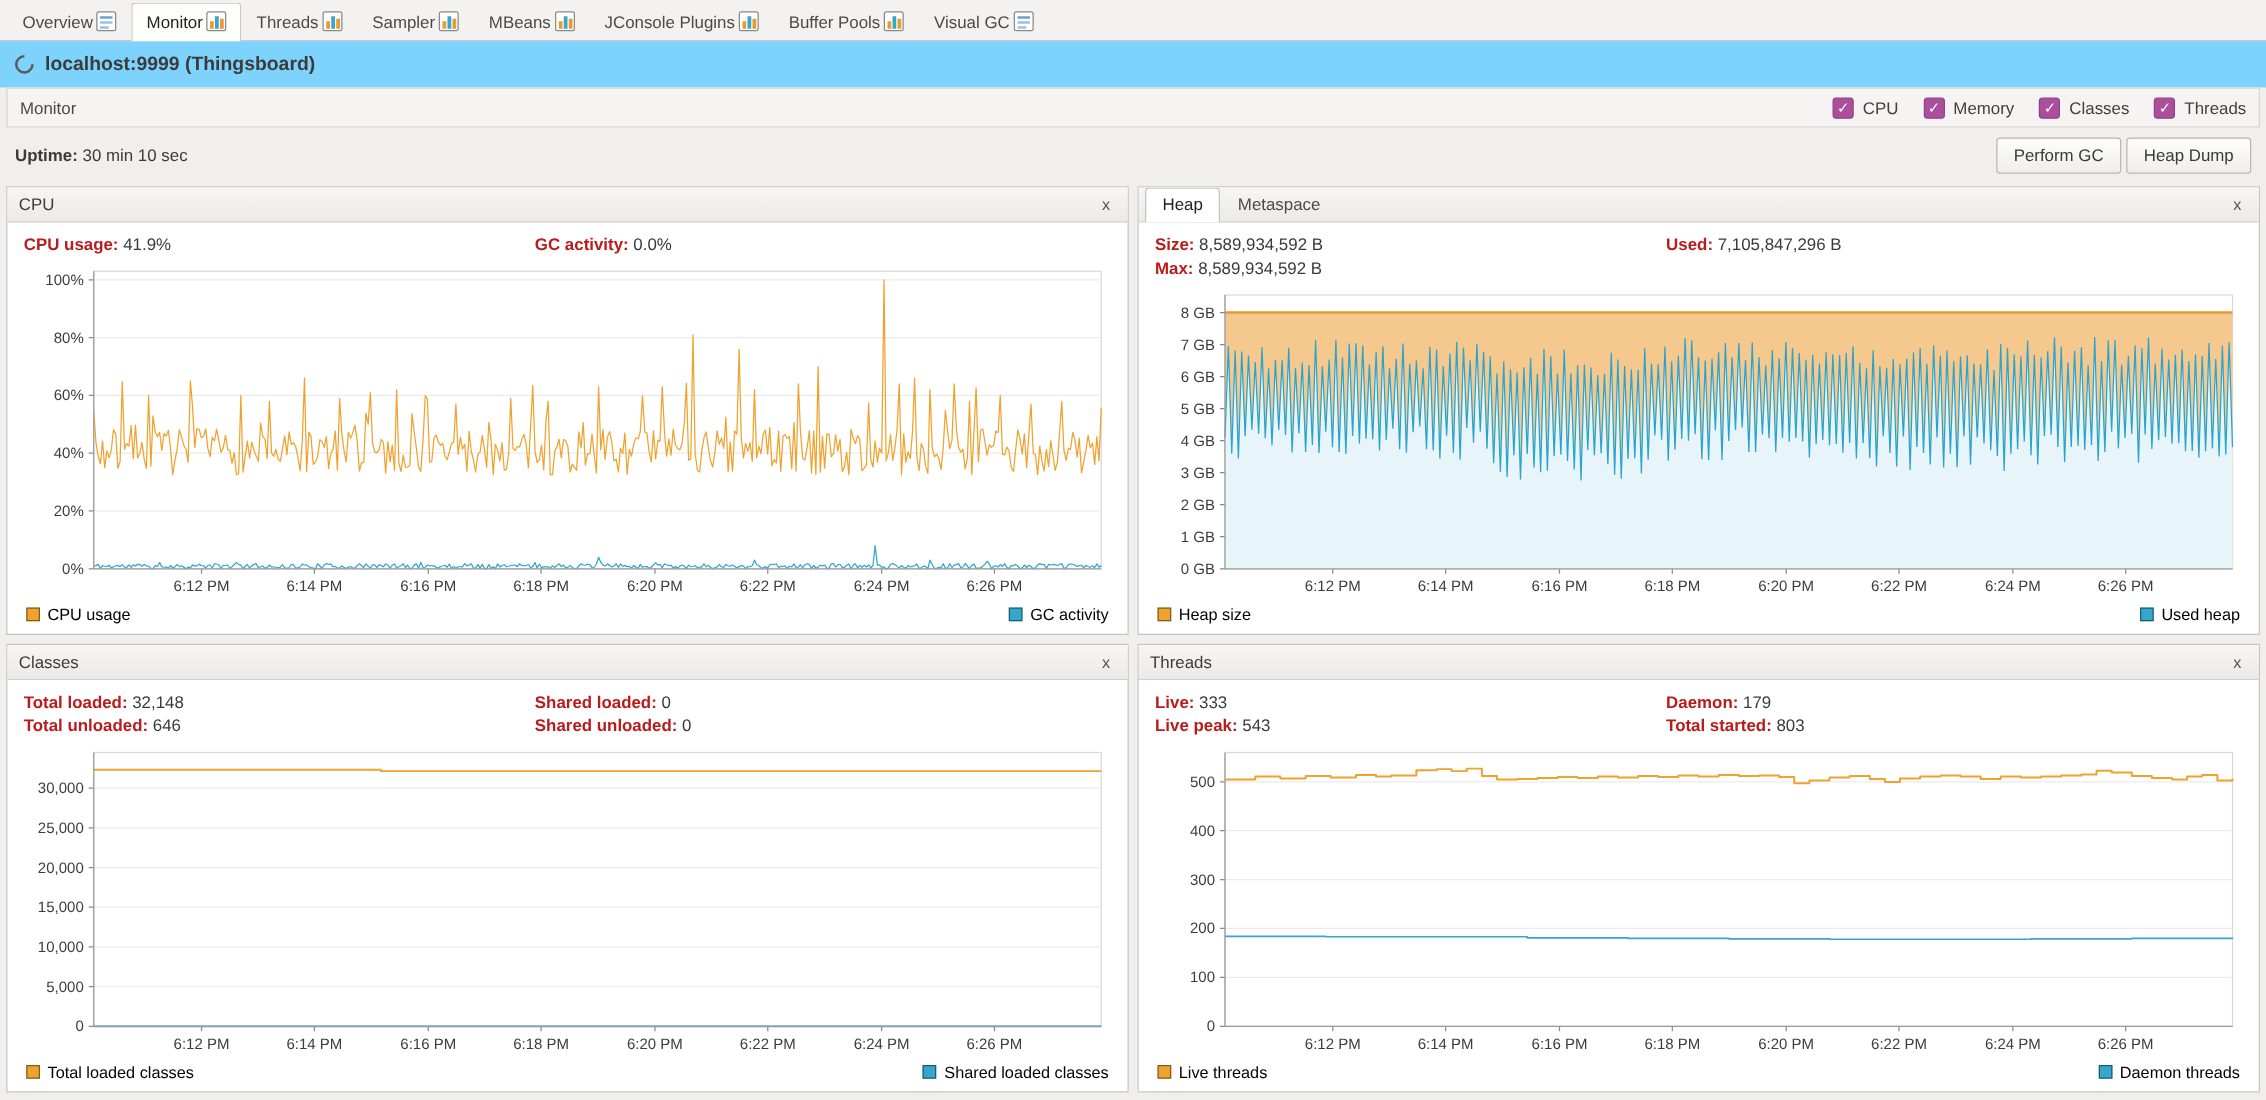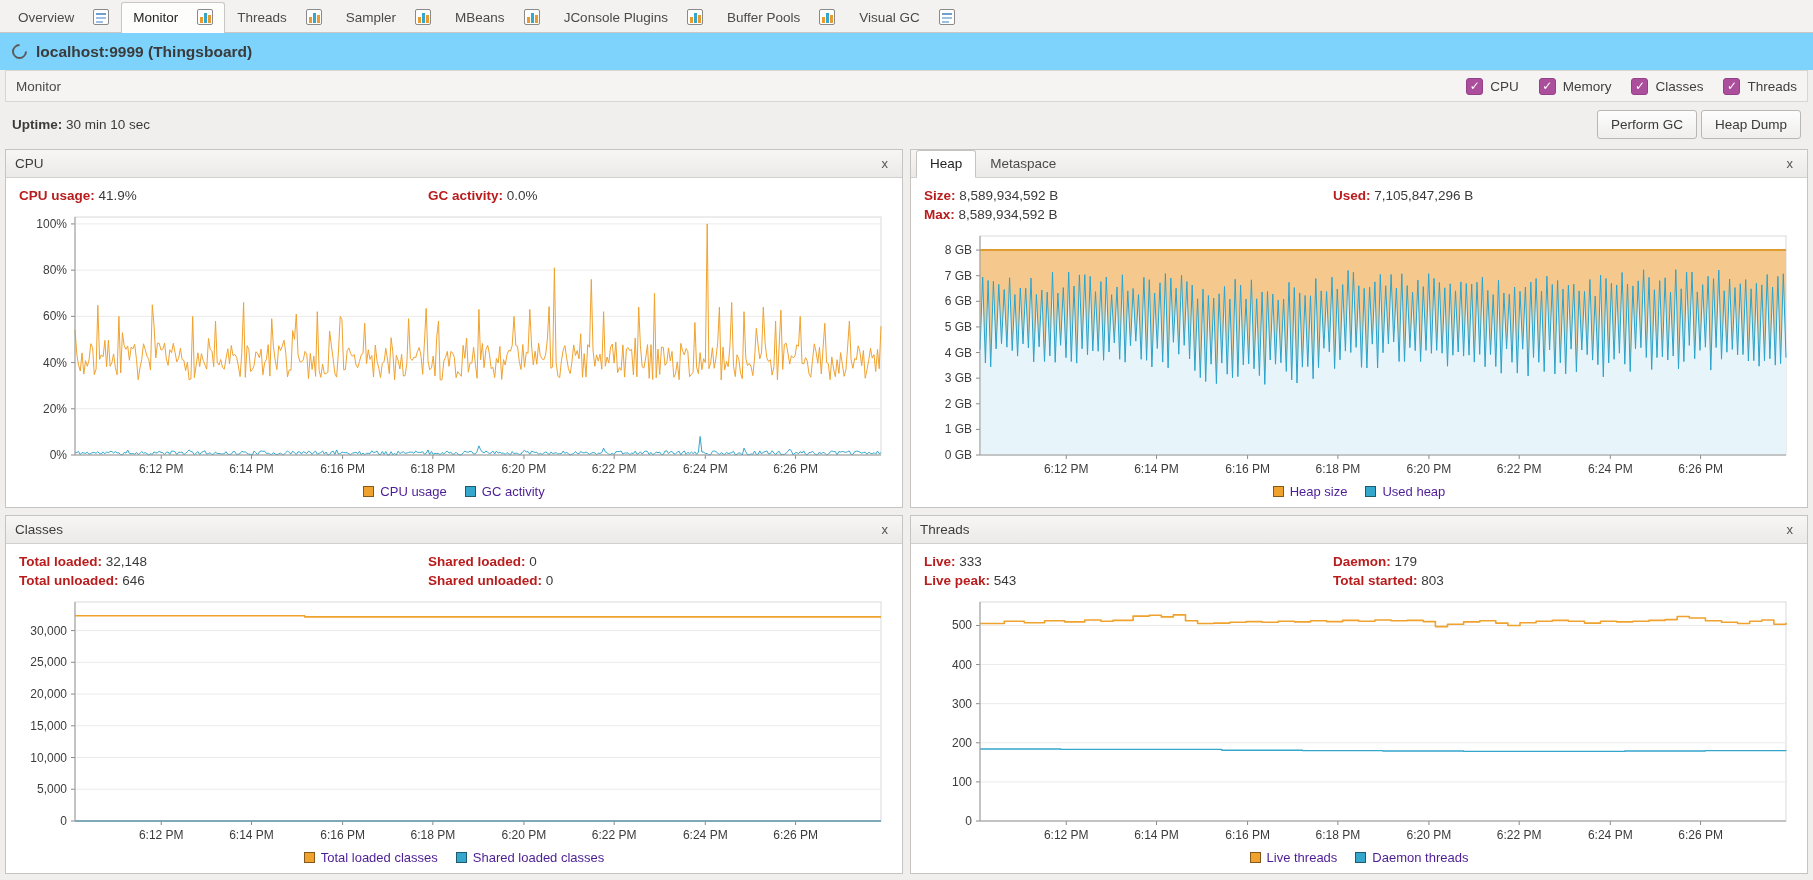--- a/index.html
+++ b/index.html
@@ -2,21 +2,21 @@
 <html><head>
 <meta charset="utf-8">
 <style>
   *{box-sizing:border-box;margin:0;padding:0}
   html,body{width:1813px;height:880px;overflow:hidden;background:#f0efed;
     font-family:"Liberation Sans","DejaVu Sans",sans-serif;font-size:13.5px;color:#3a3a3a}
 
   
   .tabbar{height:33px;display:flex;align-items:flex-end;background:#f3f2f0;
     border-bottom:1px solid #c9c6c3;padding:3px 6px 0}
-  .tab{display:flex;align-items:center;gap:19px;padding:6px 11px 7px;color:#4a4a4a;cursor:default;
+  .tab{display:flex;align-items:center;gap:3px;padding:6px 11px 7px;color:#4a4a4a;cursor:default;
     border:1px solid transparent;border-bottom:none;font-size:13.5px;white-space:nowrap}
   .tab.selected{background:#fdfdfc;border-color:#c9c6c3;border-radius:3px 3px 0 0;margin-bottom:-1px;
     padding-bottom:8px;color:#222}
   .tab-icon{width:16px;height:16px;border:1px solid #8a8a8a;border-radius:2px;flex:0 0 auto;
     background:
       linear-gradient(#e89b2f,#e89b2f) 2px 7px/3px 6px no-repeat,
       linear-gradient(#35a7cc,#35a7cc) 6px 3px/3px 10px no-repeat,
       linear-gradient(#e89b2f,#e89b2f) 10px 5px/3px 8px no-repeat,
       #fff}
   .tab-icon.icon-doc{background:
@@ -56,22 +56,22 @@
   .htab{padding:5px 13px 6px;margin-bottom:-1px;border:1px solid transparent;color:#4a4a4a}
   .htab.selected{background:#fff;border-color:#c6c4c1;border-bottom-color:#fff;color:#222;
     border-radius:3px 3px 0 0}
   .heap-header .close-btn{align-self:center}
 
   .panel-body{flex:1;display:flex;flex-direction:column;padding:7px 11px 4px;min-height:0}
   .stats{display:grid;grid-template-columns:47% 1fr;row-gap:4px;padding:3px 2px 8px;font-size:13.5px}
   .stats b{color:#b91c1c}
   .chart{flex:1;min-height:0;position:relative}
   .chart svg{position:absolute;left:0;top:0}
-  .legend{flex:0 0 24px;display:flex;justify-content:center;gap:18px;align-items:center;
-    padding:3px 4px 2px;font-size:13px;color:#4c1d95}
+  .legend{flex:0 0 24px;display:flex;justify-content:space-between;gap:18px;align-items:center;
+    padding:3px 4px 2px;font-size:13px;color:#000000}
   .legend-item{display:flex;align-items:center}
   .swatch{width:11px;height:11px;border:1px solid rgba(0,0,0,.45);display:inline-block;margin-right:6px}
 </style>
 </head>
 <body>
 
 <div class="tabbar">
   <div class="tab">
     <span>Overview</span>
     <span class="tab-icon icon-doc"></span>

